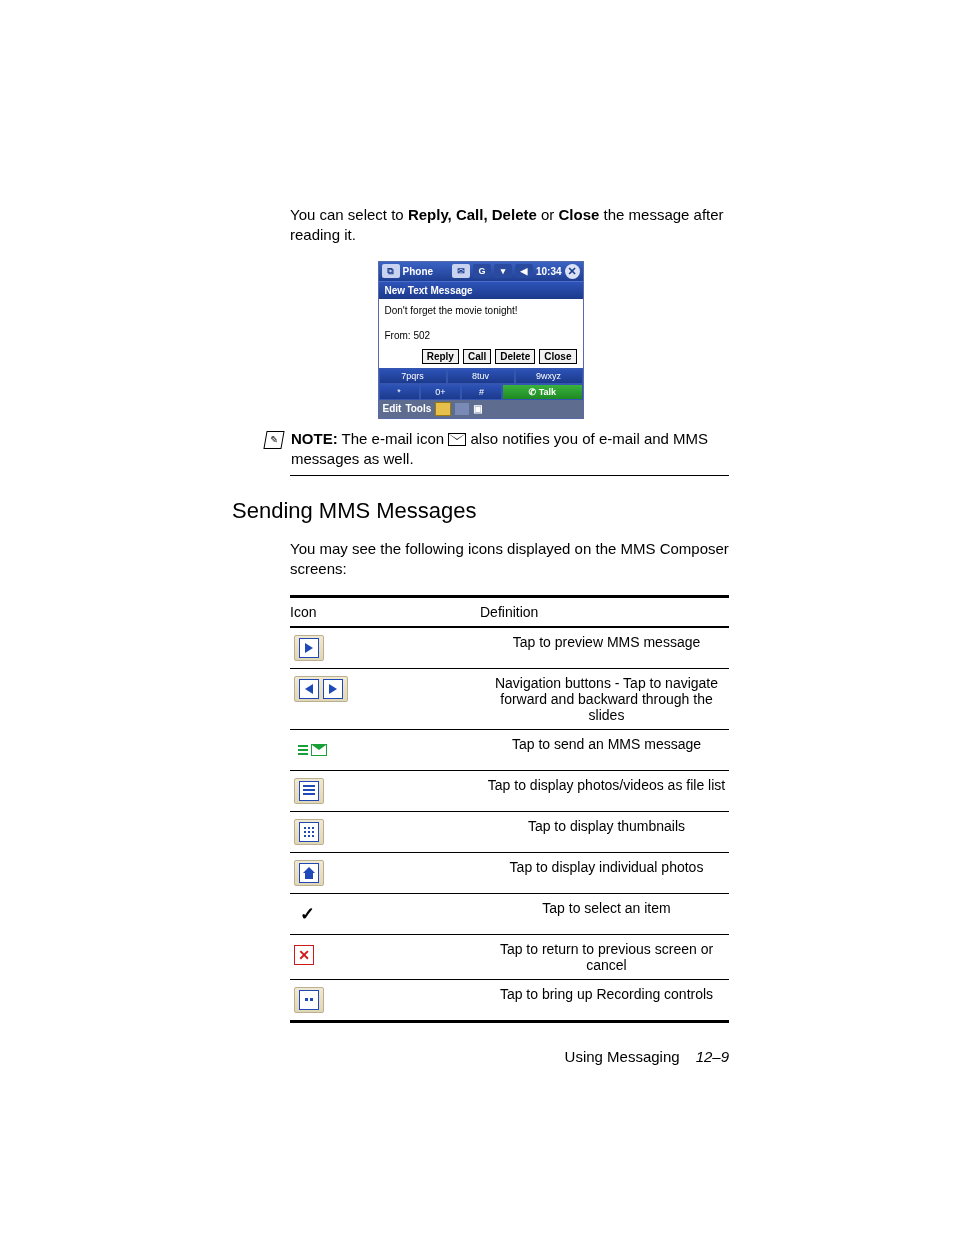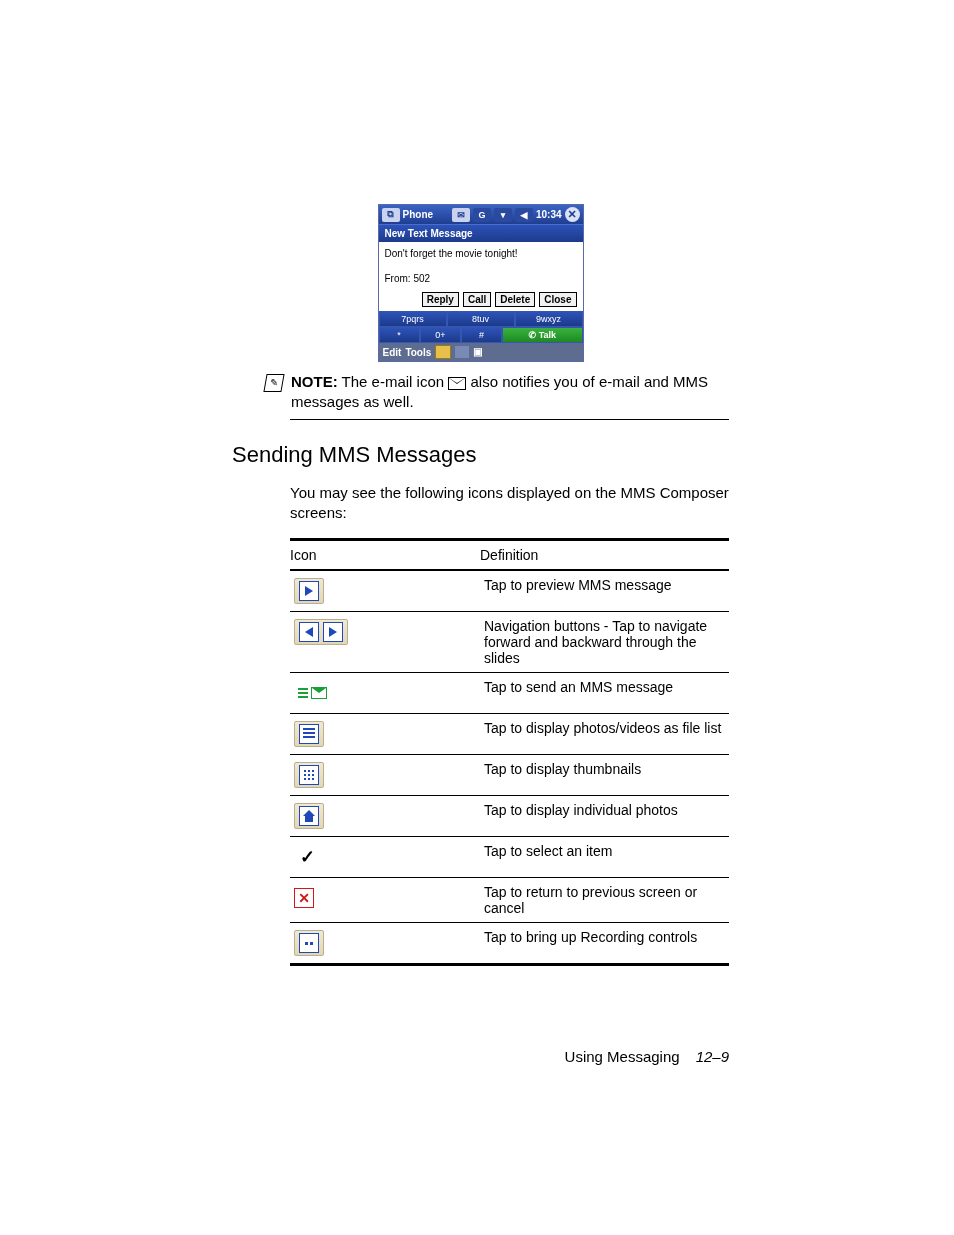--- a/index.html
+++ b/index.html
@@ -115,20 +115,21 @@
     padding: 6px 0;
     border-bottom: 2px solid #000;
   }
   .col-icon { width: 190px; }
   .col-def { flex: 1; }
   .trow {
     display:flex; align-items:flex-start;
     border-bottom: 1px solid #000;
     padding: 6px 0;
     font-size: 14px;
+    text-align: center;
   }
   .trow:last-child { border-bottom: 0; }
   .trow .col-icon { display:flex; align-items:center; min-height: 28px; padding-left: 4px; }
   .iconbox {
     background: linear-gradient(#f1e9d0,#e2d7b4);
     border:1px solid #b9b093;
     border-radius:2px;
     padding: 2px 4px;
     display:flex; align-items:center; gap:4px;
   }
@@ -178,20 +179,27 @@
     font-size: 15px; font-style: italic;
     display:flex; align-items:baseline; gap: 16px;
   }
   .footer .label { font-style: normal; }
 </style>
 </head>
 <body>
 
 <div class="page">
 
+  <p class="body-text">
+    <span>You can select to </span>
+    <b>Reply, Call, Delete</b>
+    <span> or </span>
+    <b>Close</b>
+    <span> the message after reading it.</span>
+  </p>
 
   <div class="shot-wrap">
     <div class="shot">
       <div class="shot-titlebar">
         <span class="badge light">⧉</span>
         <span>Phone</span>
         <span style="flex:1"></span>
         <span class="badge light">✉</span>
         <span class="badge">G</span>
         <span class="badge">▾</span>

